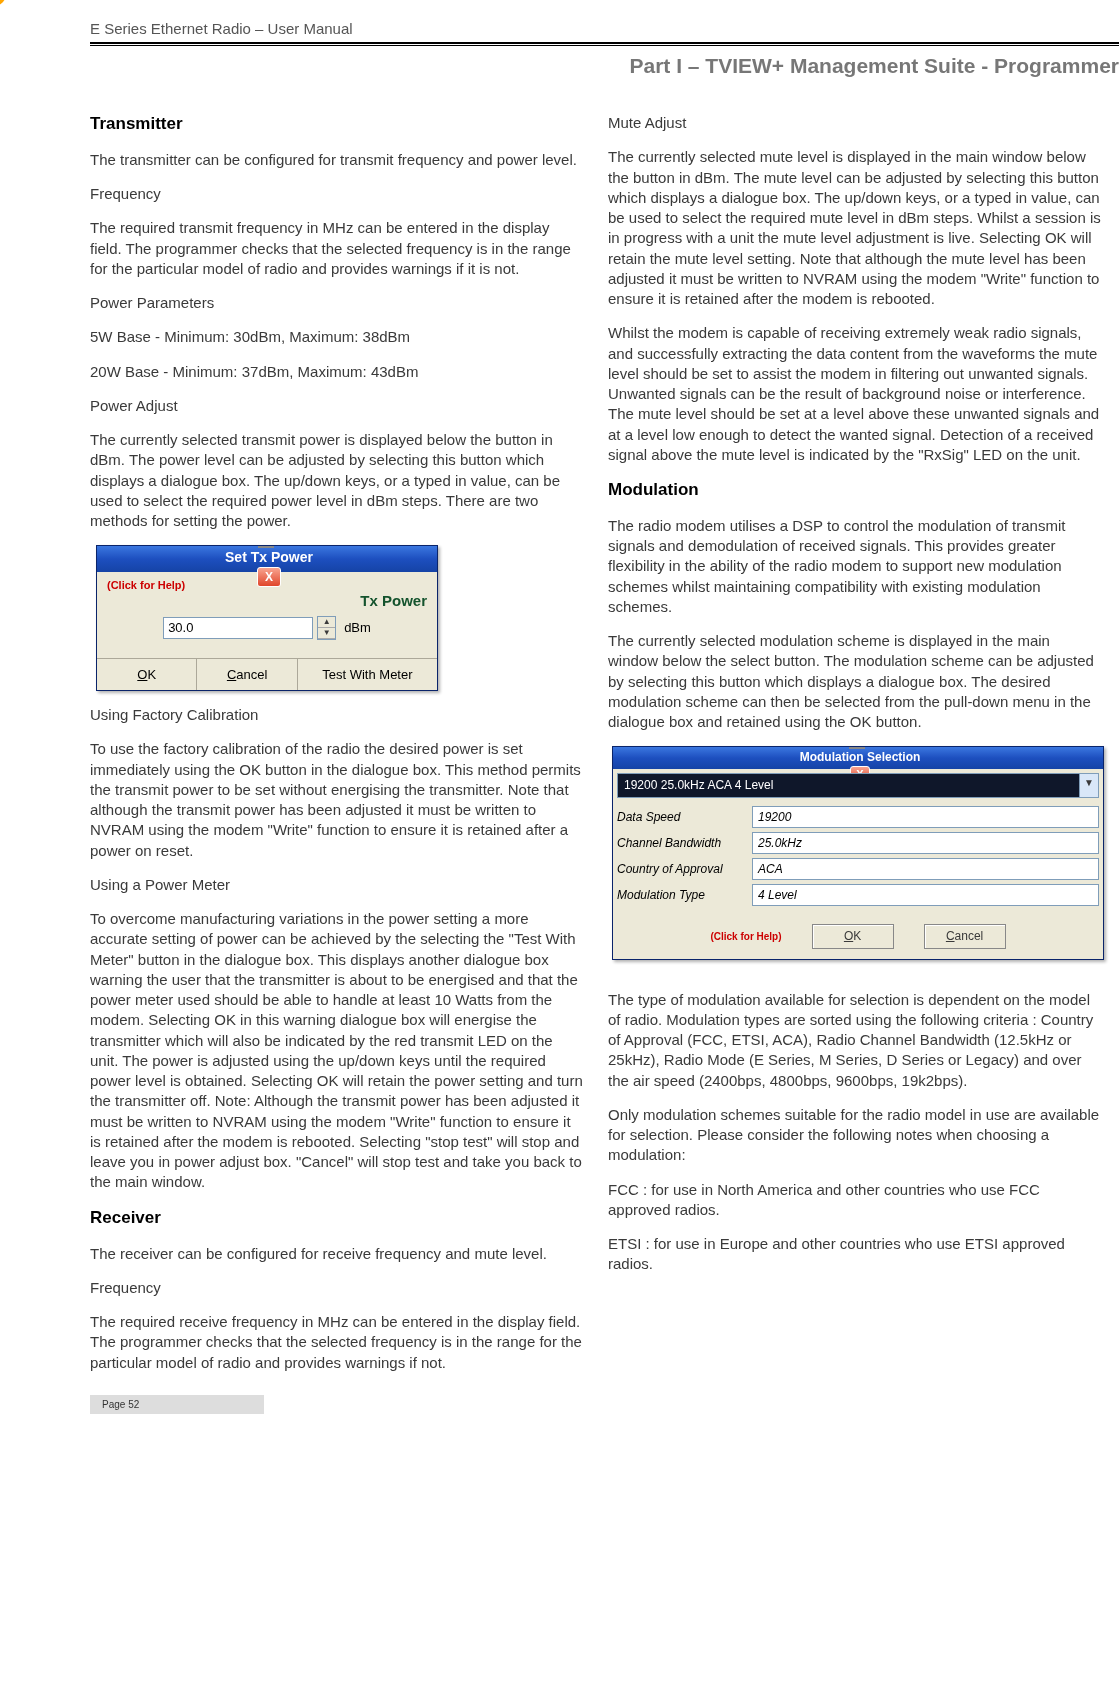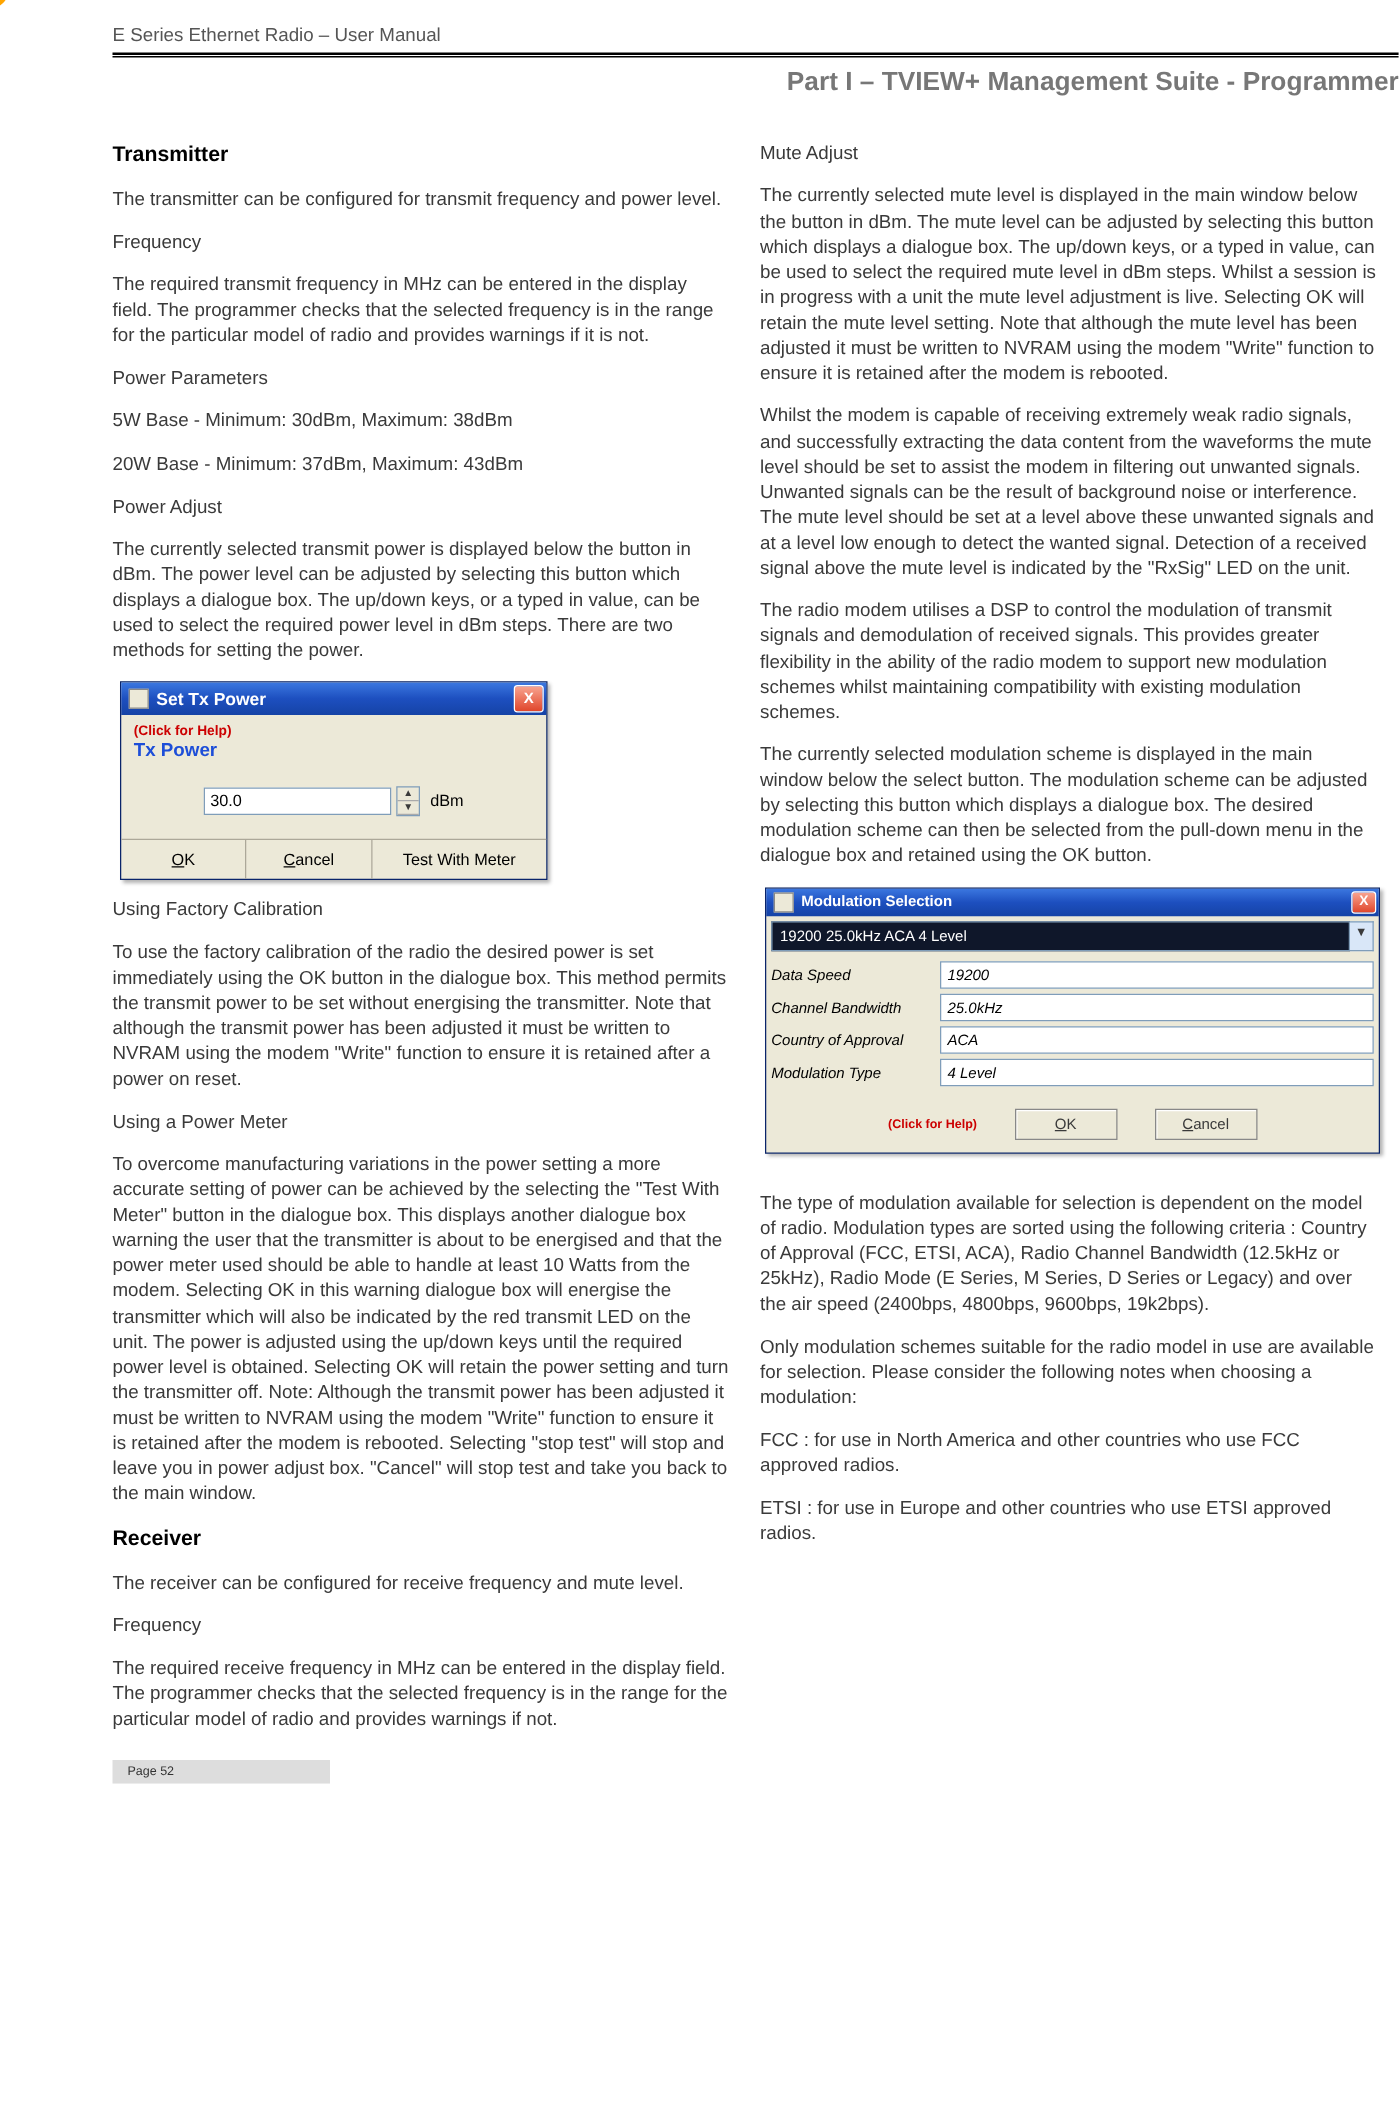--- a/index.html
+++ b/index.html
@@ -80,36 +80,37 @@
     background: #ece9d8;
   }
   .dlg-titlebar {
     display: flex;
     align-items: center;
     background: linear-gradient(#3b77e0, #1d4fbf 50%, #1543a6);
     color: #fff;
     height: 26px;
     padding: 0 2px 0 6px;
     font-weight: bold;
+    flex-direction: column;
   }
   .dlg-titlebar .ico {
     width: 14px; height: 14px; background:#ece9d8; border:1px solid #888;
     margin-right: 6px;
   }
   .dlg-titlebar .ttl { flex:1; font-size:14px; }
   .dlg-close {
     width: 22px; height: 20px; background: linear-gradient(#f8a490,#e0462b);
     border: 1px solid #fff; color:#fff; text-align:center; line-height:18px;
     font-weight:bold; border-radius:3px;
   }
   .dlg-body { padding: 6px 10px 4px 10px; }
   .help { color:#c00; font-size:11px; font-weight:bold; }
   .tx-label {
-    text-align:left; font-weight:bold; font-size:15px; color:#1d4ed8;
-    margin: -2px 0 17px 0;
+    text-align:right; font-weight:bold; font-size:15px; color:#14532d;
+    margin: -2px 0 4px 0;
   }
   .tx-row {
     display:flex; align-items:center; justify-content:center; gap:4px;
     margin-bottom: 14px;
   }
   .tx-input {
     width: 140px; height: 20px; border:1px solid #7f9db9; background:#fff;
     padding: 0 4px; font-size:13px;
   }
   .spinner {
@@ -237,20 +238,21 @@
       <p>The receiver can be configured for receive frequency and mute level.</p>
       <p class="tight">Frequency</p>
       <p>The required receive frequency in MHz can be entered in the display field.  The programmer checks that the selected frequency is in the range for the particular model of radio and provides warnings if not.</p>
     </div>
 
     <div class="col">
       <p class="subhead">Mute Adjust</p>
       <p>The currently selected mute level is displayed in the main window below the button in dBm. The mute level can be adjusted by selecting this button which displays a dialogue box. The up/down keys, or a typed in value, can be used to select the required mute level in dBm steps. Whilst a session is in progress with a unit the mute level adjustment is live. Selecting OK will retain the mute level setting. Note that although the mute level has been adjusted it must be written to NVRAM using the modem "Write" function to ensure it is retained after the modem is rebooted.</p>
       <p>Whilst the modem is capable of receiving extremely weak radio signals, and successfully extracting the data content from the waveforms the mute level should be set to assist the modem in filtering out unwanted signals. Unwanted signals can be the result of background noise or interference. The mute level should be set at a level above these unwanted signals and at a level low enough to detect the wanted signal. Detection of a received signal above the mute level is indicated by the "RxSig" LED on the unit.</p>
 
+      <h2>Modulation</h2>
       <p>The radio modem utilises a DSP to control the modulation of transmit signals and demodulation of received signals. This provides greater flexibility in the ability of the radio modem to support new modulation schemes whilst maintaining compatibility with existing modulation schemes.</p>
       <p>The currently selected modulation scheme is displayed in the main window below the select button. The modulation scheme can be adjusted by selecting this button which displays a dialogue box. The desired modulation scheme can then be selected from the pull-down menu in the dialogue box and retained using the OK button.</p>
 
       <div class="dlg-mod">
         <div class="dlg-titlebar">
           <span class="ico"></span>
           <span class="ttl">Modulation Selection</span>
           <span class="dlg-close">X</span>
         </div>
         <div class="sel-row">

